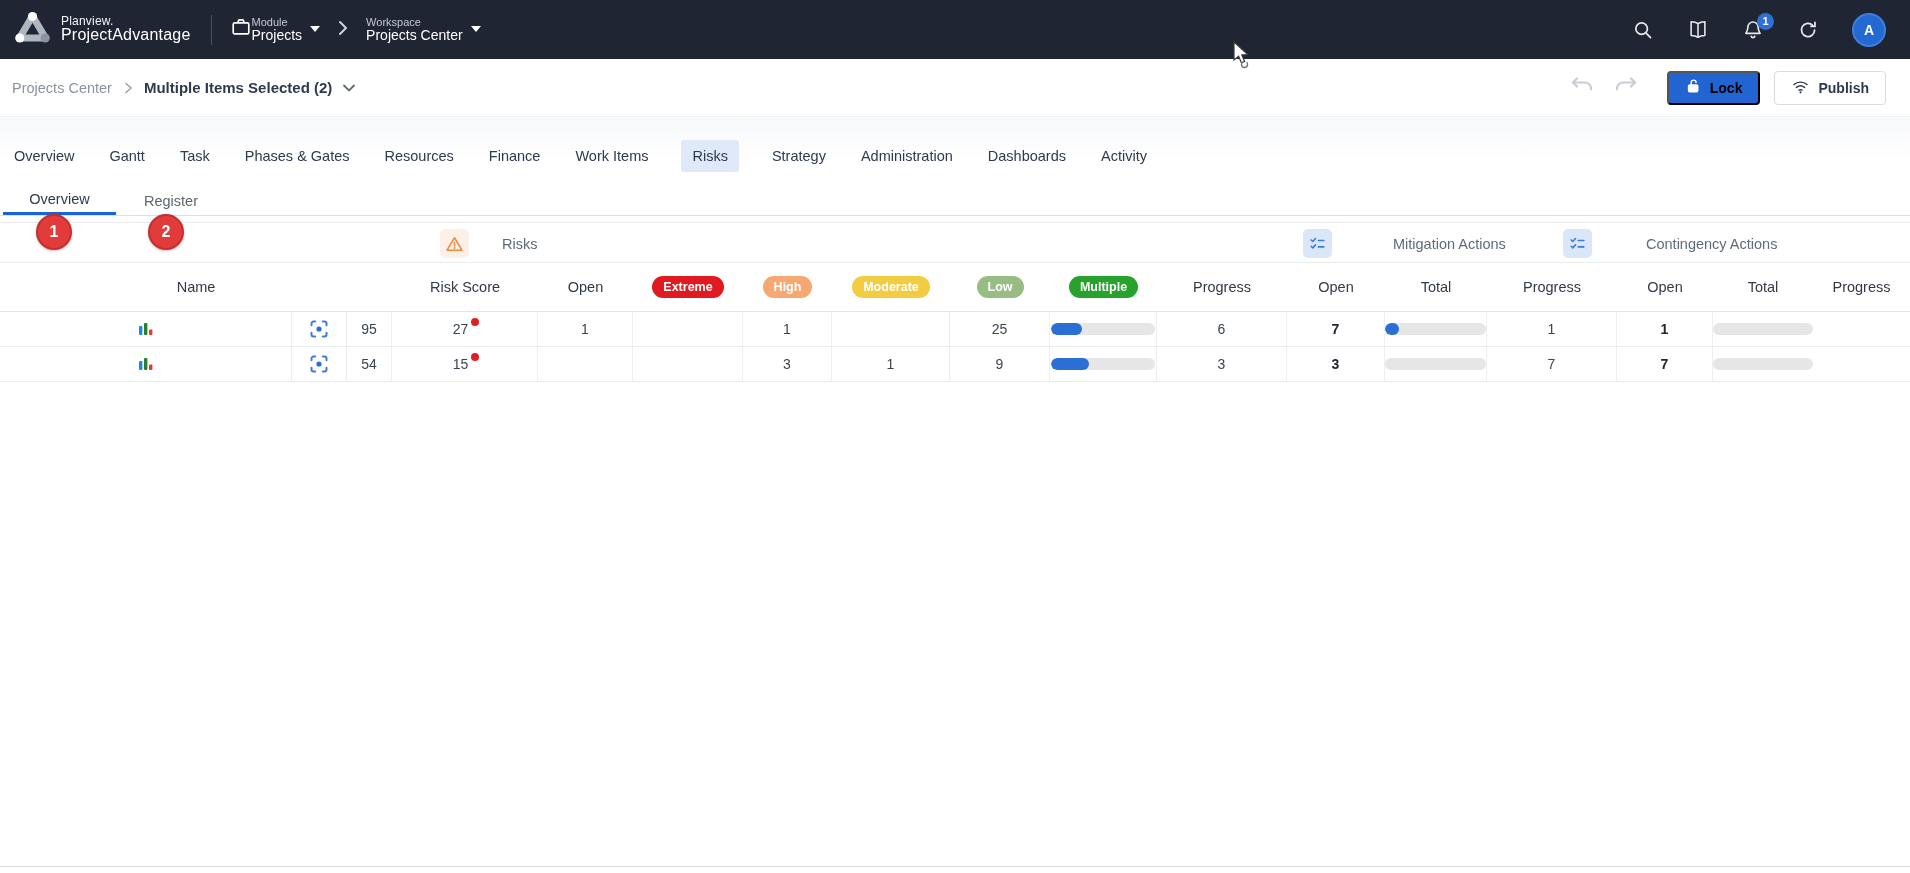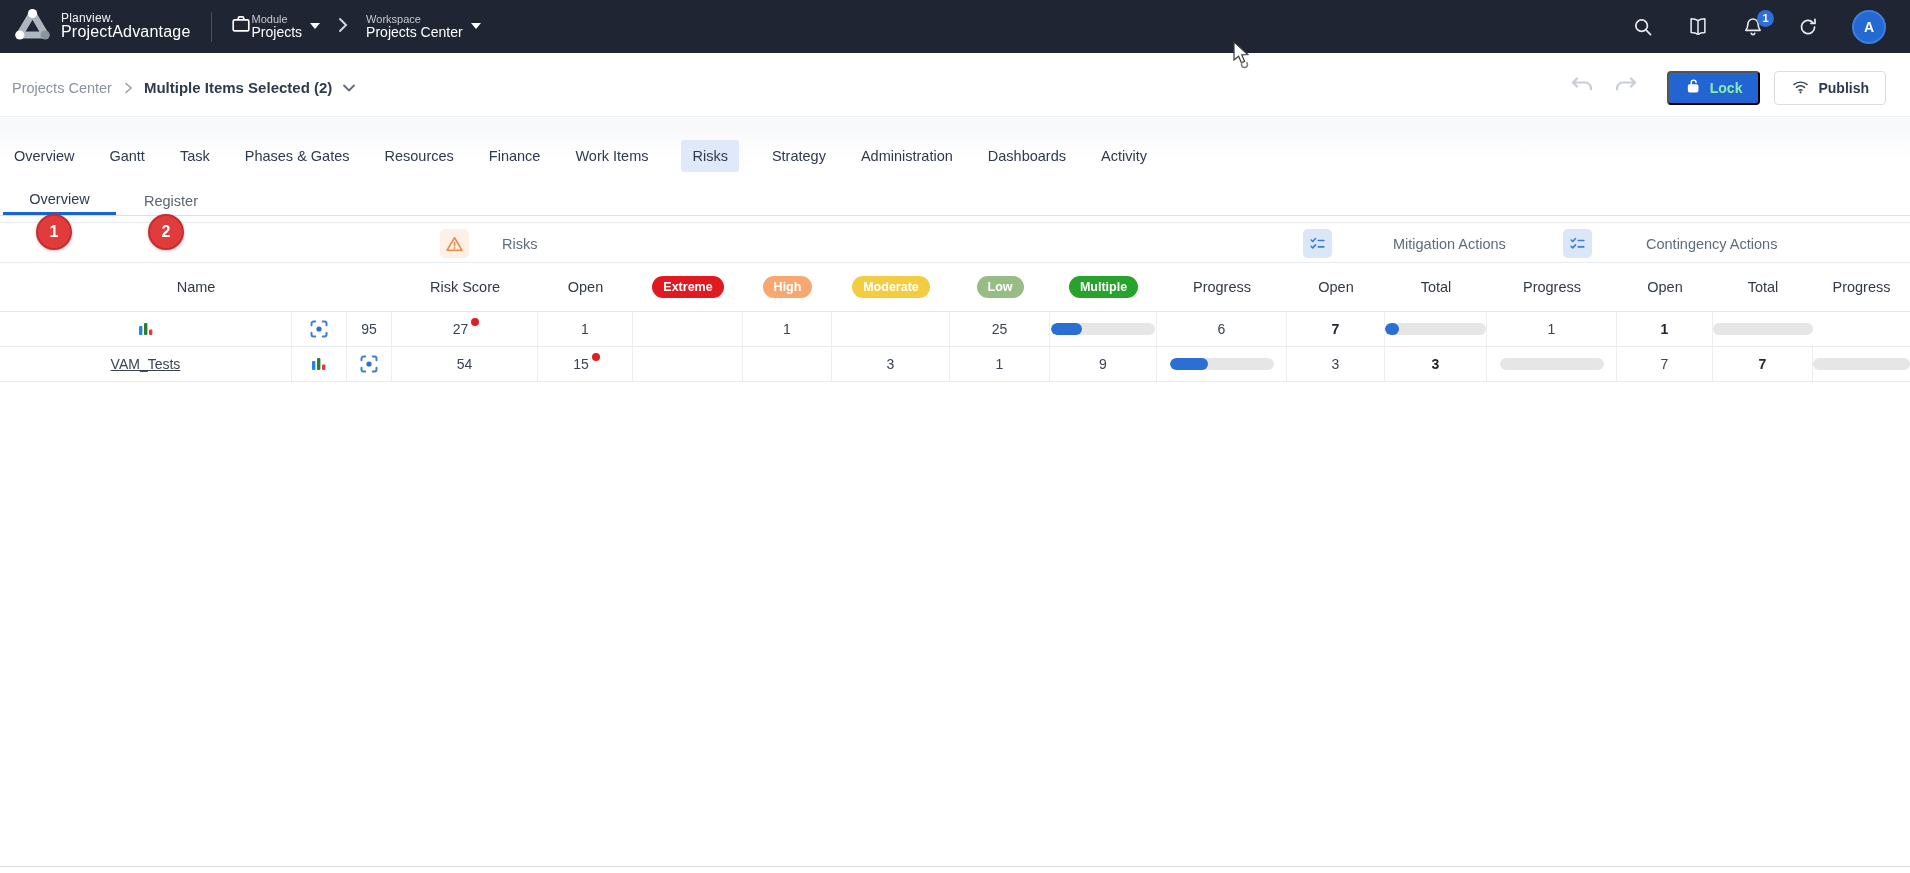--- a/index.html
+++ b/index.html
@@ -1,20 +1,20 @@
 <!DOCTYPE html>
 <html><head>
 <meta charset="utf-8">
 <style>
   * { margin:0; padding:0; box-sizing:border-box; }
   html,body { width:1910px; height:873px; overflow:hidden; background:#fff;
     font-family:"Liberation Sans", sans-serif; -webkit-font-smoothing:antialiased; }
 
   
-  #navbar { position:absolute; top:0; left:0; width:1910px; height:53px;
+  #navbar { position:absolute; top:0; left:0; width:1910px; height:59px;
     background:#1f2533; display:flex; align-items:center; color:#fff; }
   .brand { display:flex; align-items:center; gap:10px; padding-left:14px; }
   .brand-text { line-height:1.05; }
   .brand-top { font-size:12px; color:#f2f4f7; letter-spacing:.2px; }
   .brand-bottom { font-size:16px; color:#fff; letter-spacing:.2px; }
   .nav-sep { width:1px; height:30px; background:#48505f; margin:0 18px 0 20px; }
   .nav-crumb { display:flex; align-items:center; }
   .nav-two { line-height:1.1; }
   .nav-label { font-size:11px; color:#c3cad4; }
   .nav-value { font-size:14px; color:#fff; font-weight:400; }
@@ -33,21 +33,21 @@
   #toolbar { position:absolute; top:59px; left:0; width:1910px; height:58px; background:#fff;
     display:flex; align-items:center; padding:0 24px 0 12px; border-bottom:1px solid #f0f2f4; }
   .bc-parent { color:#8a93a0; font-size:14.5px; cursor:pointer; }
   .bc-chev { margin:0 10px; display:flex; align-items:center; }
   .bc-current { color:#2e3a4d; font-size:15px; font-weight:600; }
   .bc-caret { margin-left:10px; display:flex; align-items:center; cursor:pointer; }
   .tool-right { margin-left:auto; display:flex; align-items:center; gap:14px; }
   .undo-redo { display:flex; align-items:center; gap:18px; margin-right:14px; }
   .btn { height:34px; border-radius:4px; display:flex; align-items:center; gap:8px;
     padding:0 16px; font-size:14px; font-weight:600; cursor:pointer; }
-  .btn-lock { background:#2264d1; color:#86efac; }
+  .btn-lock { background:#2264d1; color:#000000; }
   .btn-publish { background:#fff; color:#2e3a4d; border:1px solid #d9dde3;text-align:right; }
 
   
   #maintabs { position:absolute; top:118px; left:0; width:1910px; height:62px;
     background:linear-gradient(#f7f8fa, #ffffff 70%); }
   .maintab-row { position:absolute; left:12px; top:22px; display:flex; gap:31px; align-items:center; }
   .mtab { font-size:14.5px; color:#2e3a4d; cursor:pointer; padding:8px 2px; white-space:nowrap; }
   .mtab.active { background:#dfe9f9; border-radius:3px; padding:8px 11px; }
 
   
@@ -357,23 +357,20 @@
   <div class="tcell">1</div>
   <div class="tcell bold">1</div>
   <div class="tcell">
     <div class="pbar">
         <div class="pfill" style="width: 0%; background: rgb(43, 111, 212);"></div>
       </div>
   </div>
 </div>
 
 <div id="row2" class="trow">
-  <div class="tcell">
-      <span class="name-link">VAM_Tests</span>
-    </div>
   <div class="tcell cell-icon">
     <svg width="18" height="18" viewBox="0 0 18 18">
       <rect x="2" y="6" width="3.4" height="9" rx="1" fill="#1e88e5"></rect>
       <rect x="7" y="3" width="3.4" height="12" rx="1" fill="#2e7d32"></rect>
       <rect x="12" y="9.5" width="3.4" height="5.5" rx="1" fill="#e53935"></rect>
     </svg>
   </div>
   <div class="tcell cell-icon">
     <svg width="20" height="20" viewBox="0 0 20 20" fill="none" stroke="#3d7cd9" stroke-width="2" stroke-linecap="round">
       <path d="M2.5 6.2 V4.5 a2 2 0 0 1 2-2 H6.2"></path>

